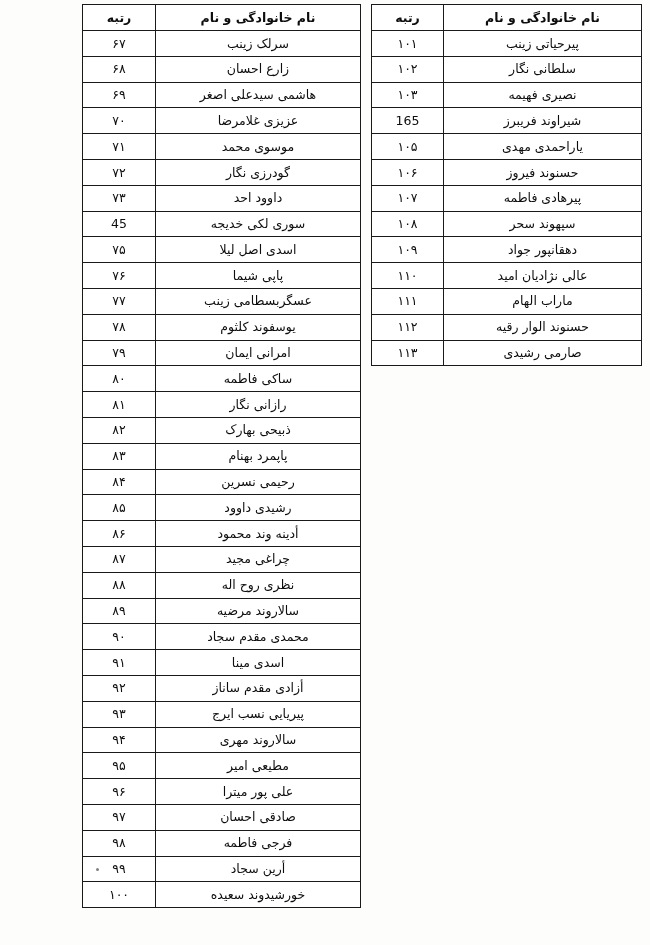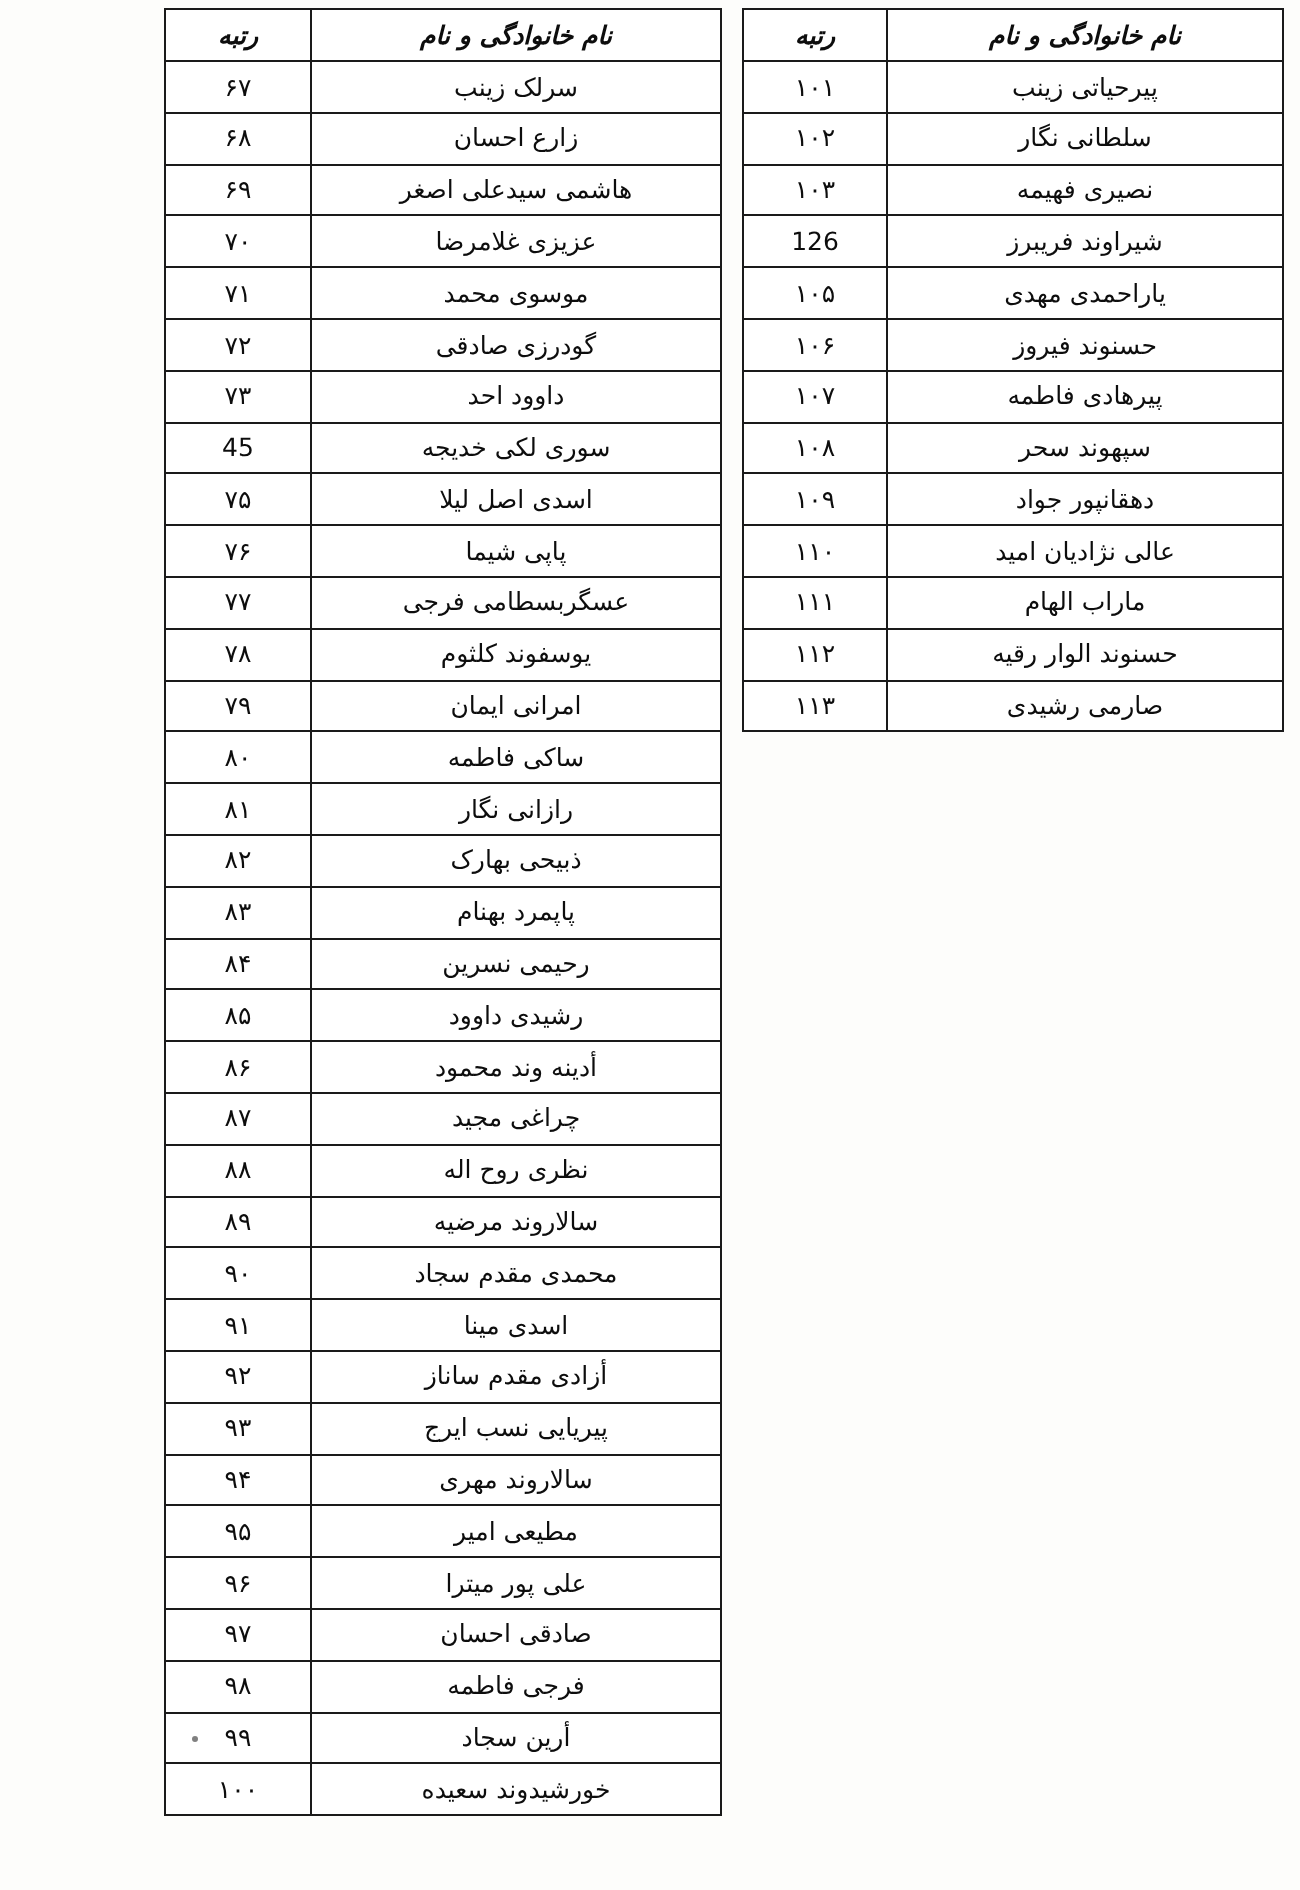--- a/index.html
+++ b/index.html
@@ -48,21 +48,20 @@
     padding: 0;
     height: 24.8px;
     font-weight: normal;
     white-space: nowrap;
     overflow: hidden;
   }
   table.rank-table th {
     font-weight: bold;
     height: 25px;
     font-size: 12.5px;
-    font-style: italic;
   }
   .col-name  { width: 205px; }
   .col-rank  { width: 73px; }
   
   .table-right .col-name { width: 198px; }
   .table-right .col-rank { width: 72px; }
   .table-left .col-name  { width: 205px; }
   .table-left .col-rank  { width: 73px; }
 
   .spacer-right {
@@ -106,21 +105,21 @@
             <tr>
               <td>سلطانی نگار</td>
               <td>۱۰۲</td>
             </tr>
             <tr>
               <td>نصیری فهیمه</td>
               <td>۱۰۳</td>
             </tr>
             <tr>
               <td>شیراوند فریبرز</td>
-              <td>126</td>
+              <td>165</td>
             </tr>
             <tr>
               <td>یاراحمدی مهدی</td>
               <td>۱۰۵</td>
             </tr>
             <tr>
               <td>حسنوند فیروز</td>
               <td>۱۰۶</td>
             </tr>
             <tr>
@@ -182,41 +181,41 @@
             </tr>
             <tr>
               <td>عزیزی غلامرضا</td>
               <td>۷۰</td>
             </tr>
             <tr>
               <td>موسوی محمد</td>
               <td>۷۱</td>
             </tr>
             <tr>
-              <td>گودرزی صادقی</td>
+              <td>گودرزی نگار</td>
               <td>۷۲</td>
             </tr>
             <tr>
               <td>داوود احد</td>
               <td>۷۳</td>
             </tr>
             <tr>
               <td>سوری لکی خدیجه</td>
               <td>45</td>
             </tr>
             <tr>
               <td>اسدی اصل لیلا</td>
               <td>۷۵</td>
             </tr>
             <tr>
               <td>پاپی شیما</td>
               <td>۷۶</td>
             </tr>
             <tr>
-              <td>عسگربسطامی فرجی</td>
+              <td>عسگربسطامی زینب</td>
               <td>۷۷</td>
             </tr>
             <tr>
               <td>یوسفوند کلثوم</td>
               <td>۷۸</td>
             </tr>
             <tr>
               <td>امرانی ایمان</td>
               <td>۷۹</td>
             </tr>

